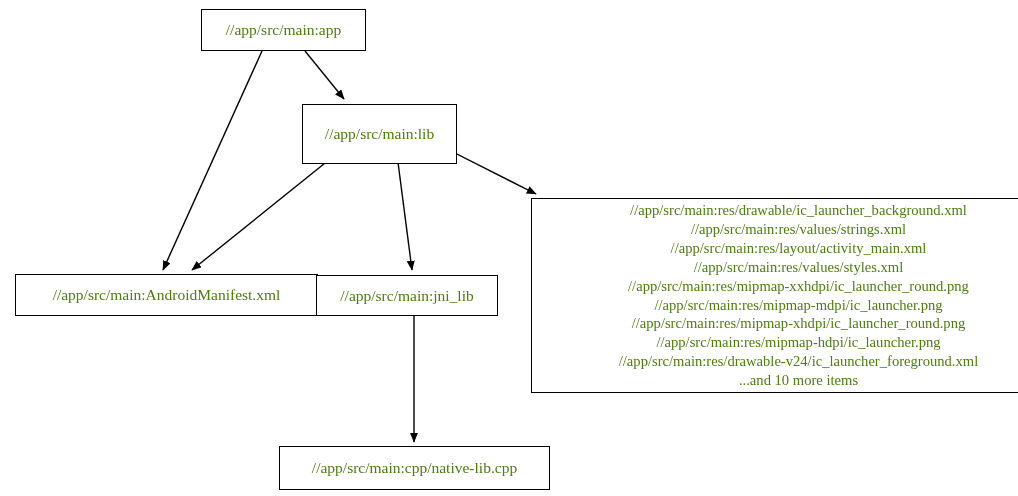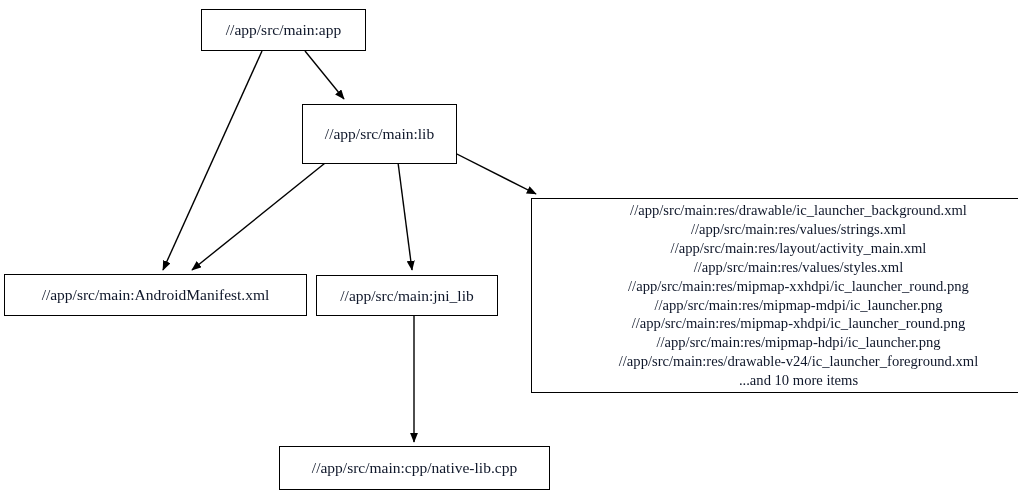--- a/index.html
+++ b/index.html
@@ -33,29 +33,29 @@
     align-items: center;
     justify-content: center;
     text-align: center;
     color: #000000;
   }
   .node-label {
     display: block;
     font-size: 15.5px;
     line-height: 1.12;
     white-space: pre;
-    color: #0f172a;
+    color: #4d7c0f;
   }
   .node-label.multiline {
     font-size: 14.6px;
     line-height: 1.29;
   }
   #node-app      { left: 201px; top: 9px;   width: 165px; height: 42px; }
   #node-lib      { left: 302px; top: 104px; width: 155px; height: 60px; }
-  #node-manifest { left: 4px;   top: 274px; width: 303px; height: 42px; font-family: Liberation Serif, serif; }
+  #node-manifest { left: 15px;   top: 274px; width: 303px; height: 42px; font-family: Liberation Serif, serif; }
   #node-jnilib   { left: 316px; top: 275px; width: 182px; height: 41px; }
   #node-cpp      { left: 279px; top: 446px; width: 271px; height: 44px; }
   #node-resfiles { left: 531px; top: 198px; width: 535px; height: 195px; }
 </style>
 </head>
 <body>
 
 <div id="graph-canvas">
 
   <svg class="edge-layer" viewBox="0 0 1018 496" width="1018" height="496" xmlns="http://www.w3.org/2000/svg">

